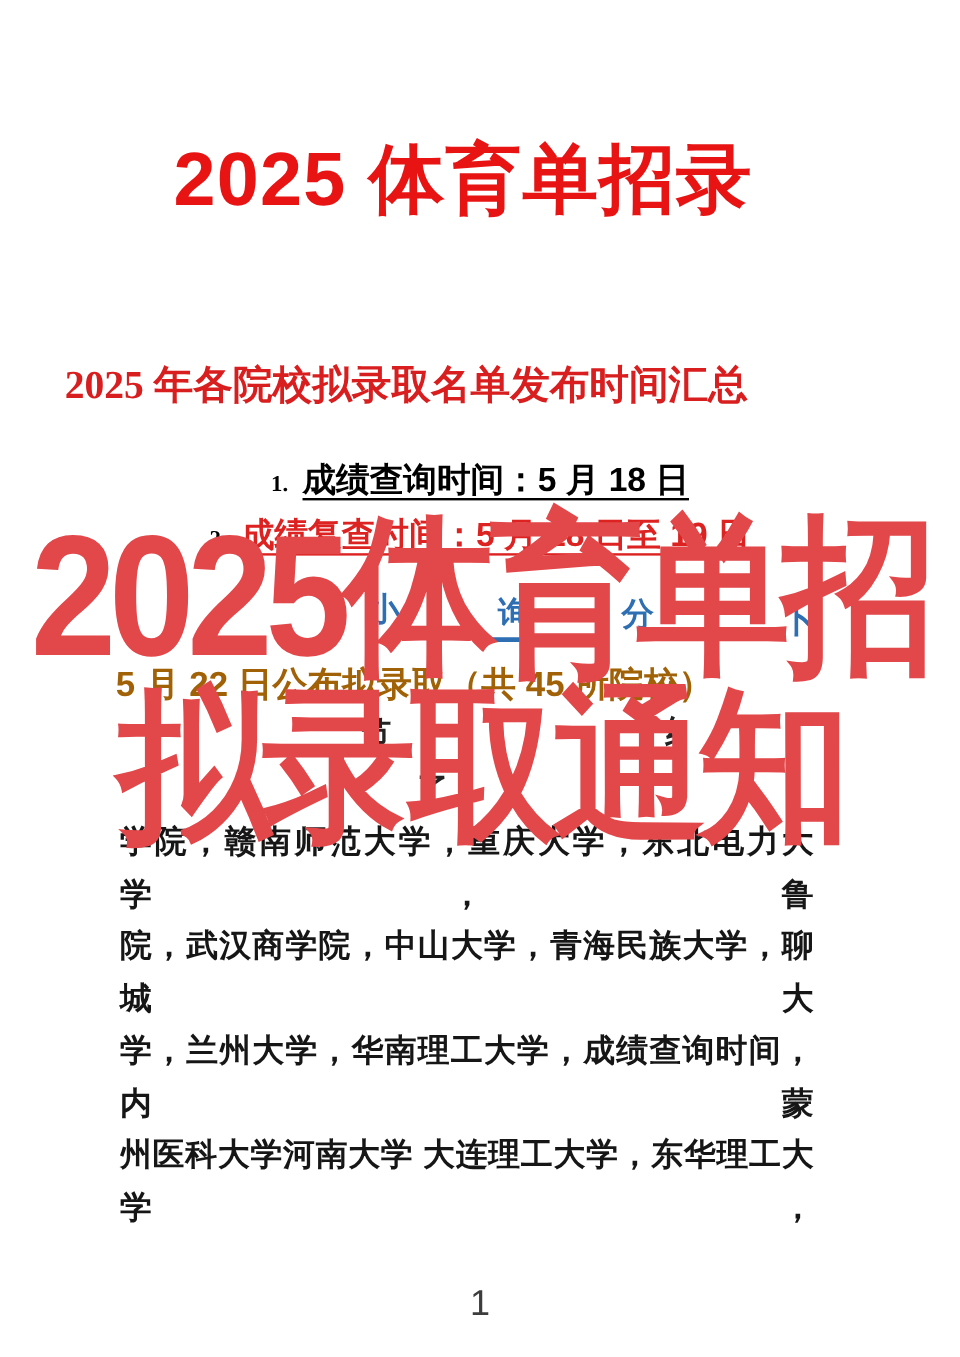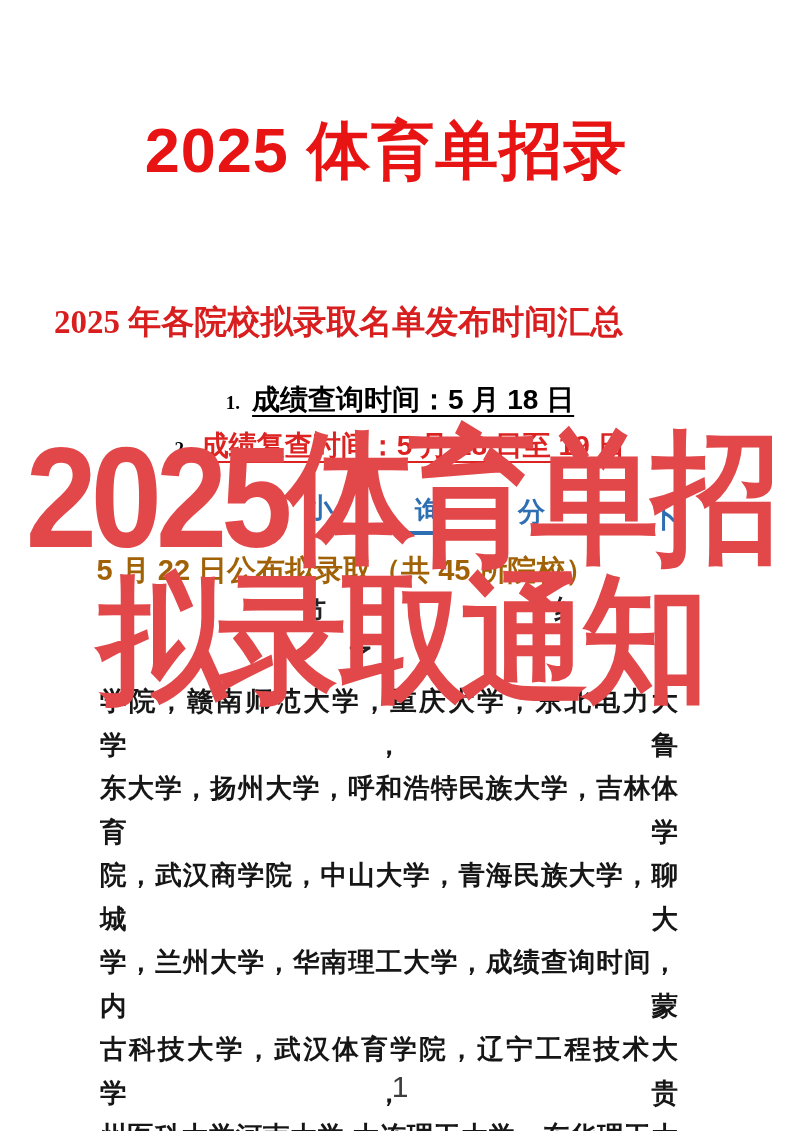--- a/index.html
+++ b/index.html
@@ -126,24 +126,22 @@
   <div class="frag-dash fd2"></div>
   <span class="frag frag-black fk1">节</span>
   <span class="frag frag-black fk2">纟</span>
   <span class="frag frag-black fk3">了</span>
   <span class="frag frag-black fk4">，</span>
 
   <div class="announce">5 月 22 日公布拟录取（共 45 所院校）</div>
 
   <div class="body-text">
     <div class="body-line">学院，赣南师范大学，重庆大学，东北电力大学，鲁</div>
-    <div class="body-line">东大学，扬州大学，呼和浩特民族大学，吉林体育学</div>
     <div class="body-line">院，武汉商学院，中山大学，青海民族大学，聊城大</div>
     <div class="body-line">学，兰州大学，华南理工大学，成绩查询时间，内蒙</div>
-    <div class="body-line">古科技大学，武汉体育学院，辽宁工程技术大学，贵</div>
     <div class="body-line">州医科大学河南大学 大连理工大学，东华理工大学，</div>
 
   </div>
 
   <div class="watermark wm1">2025体育单招</div>
   <div class="watermark wm2">拟录取通知</div>
 
   <div class="page-number">1</div>
 
 </div>

